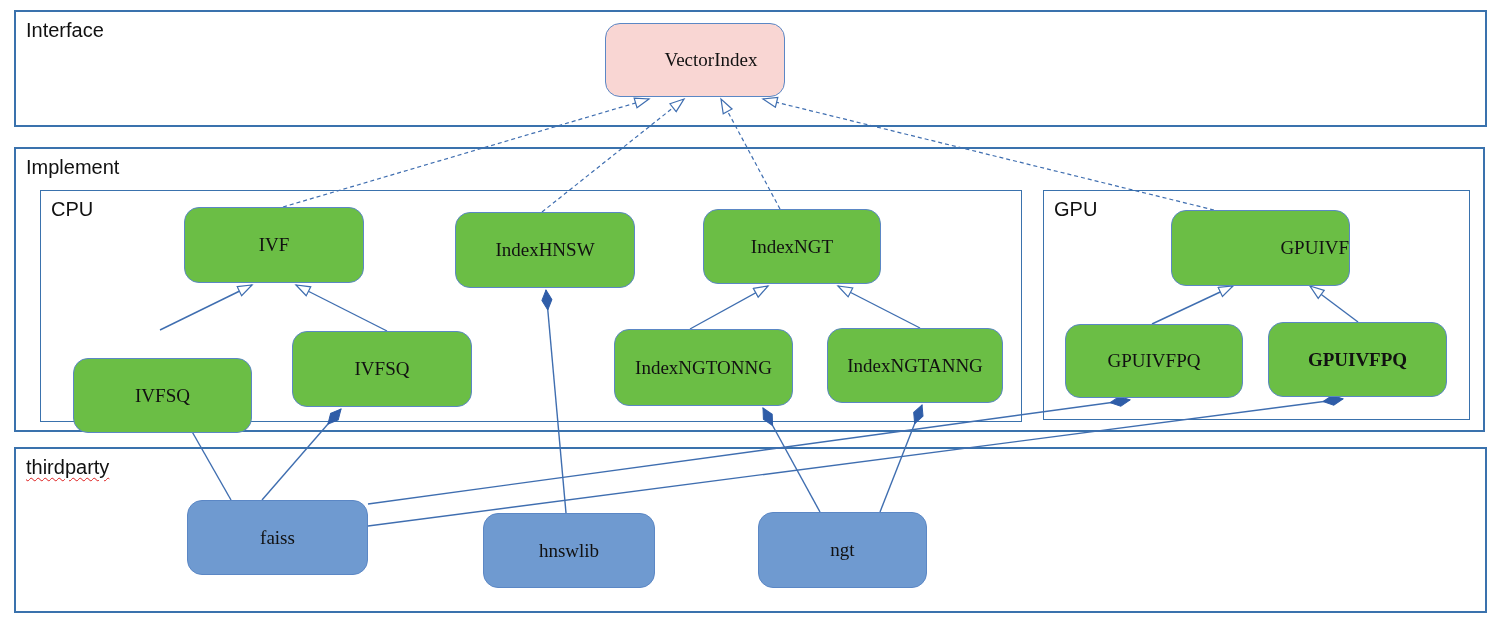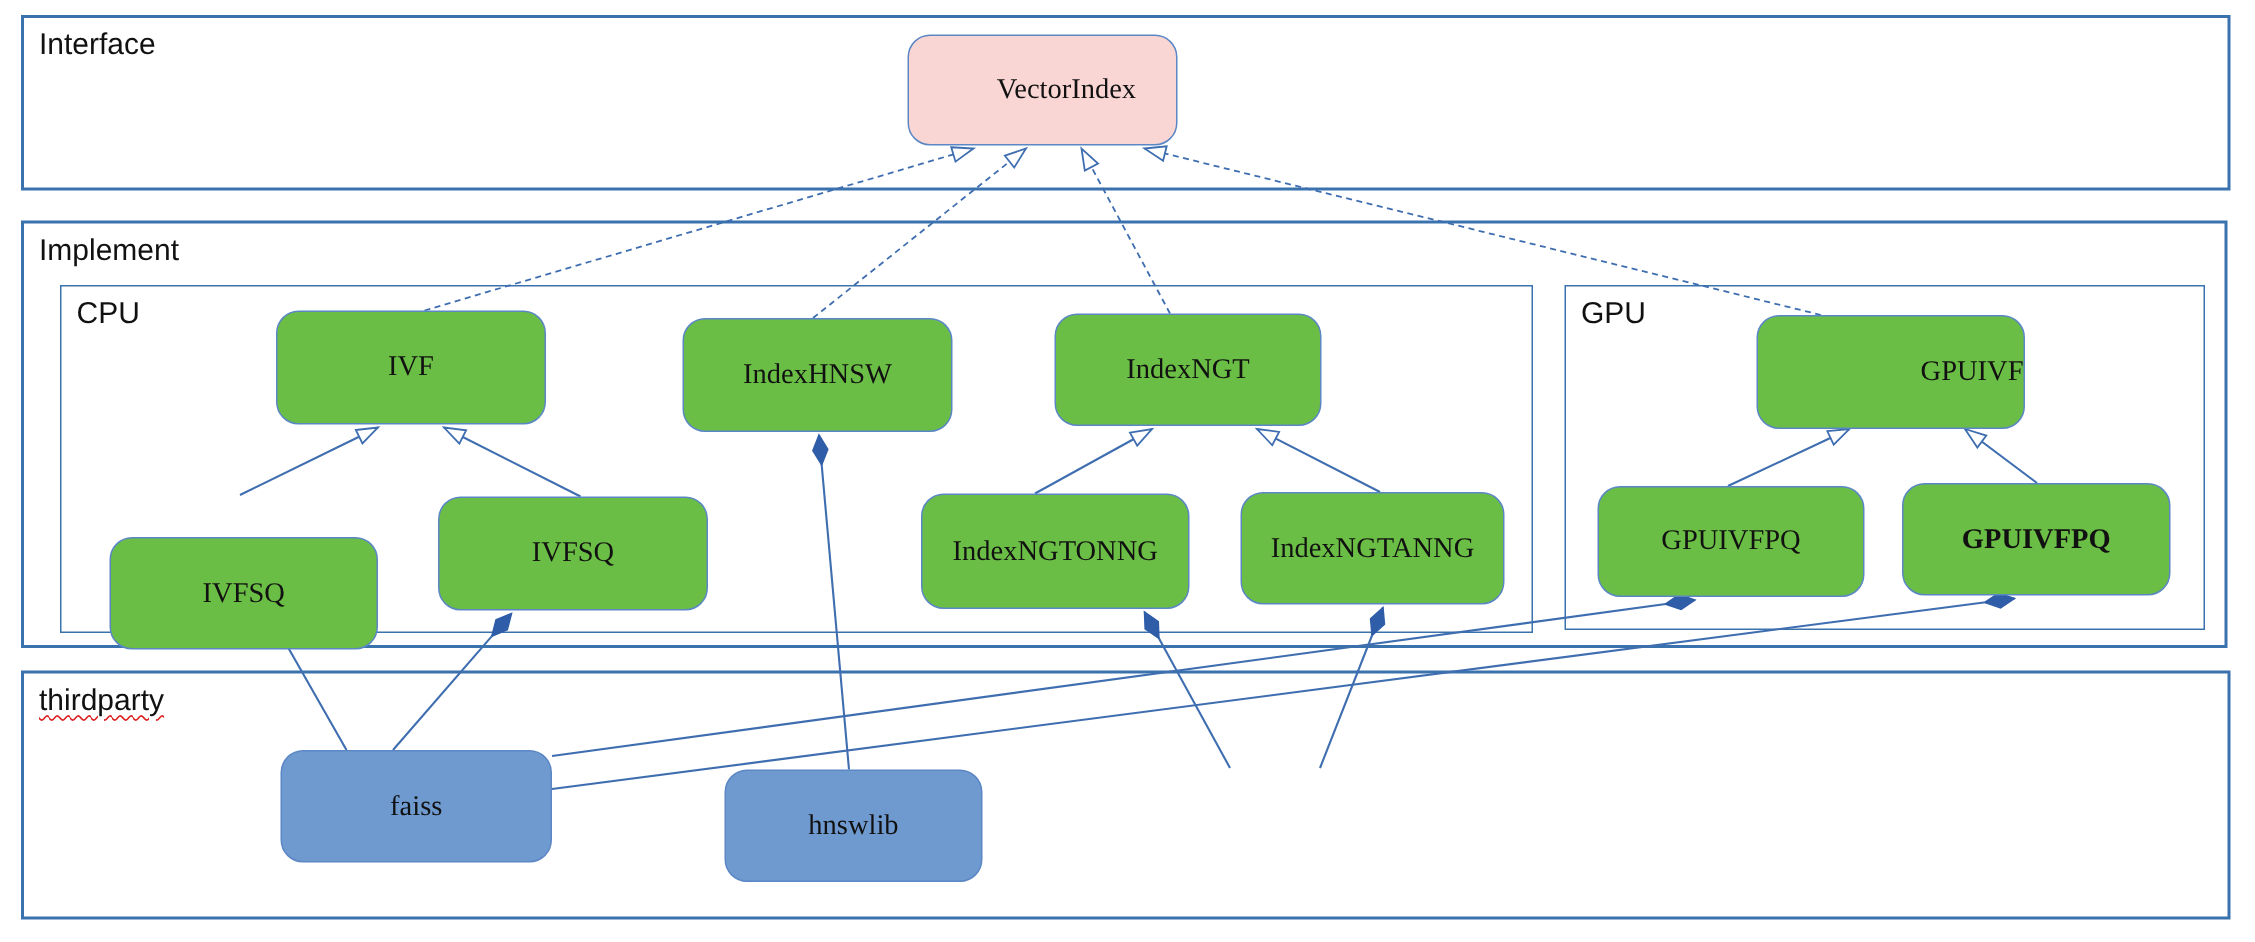--- a/index.html
+++ b/index.html
@@ -120,14 +120,17 @@
   <div class="node green" style="left:1268px;top:322px;width:179px;height:75px;font-weight:bold;">
     <span>GPUIVFPQ</span>
   </div>
 
   <div class="node blue" style="left:187px;top:500px;width:181px;height:75px;">
     <span>faiss</span>
   </div>
   <div class="node blue" style="left:483px;top:513px;width:172px;height:75px;">
     <span>hnswlib</span>
   </div>
+  <div class="node blue" style="left:758px;top:512px;width:169px;height:76px;">
+    <span>ngt</span>
+  </div>
 
 </div>
 
 </body></html>

